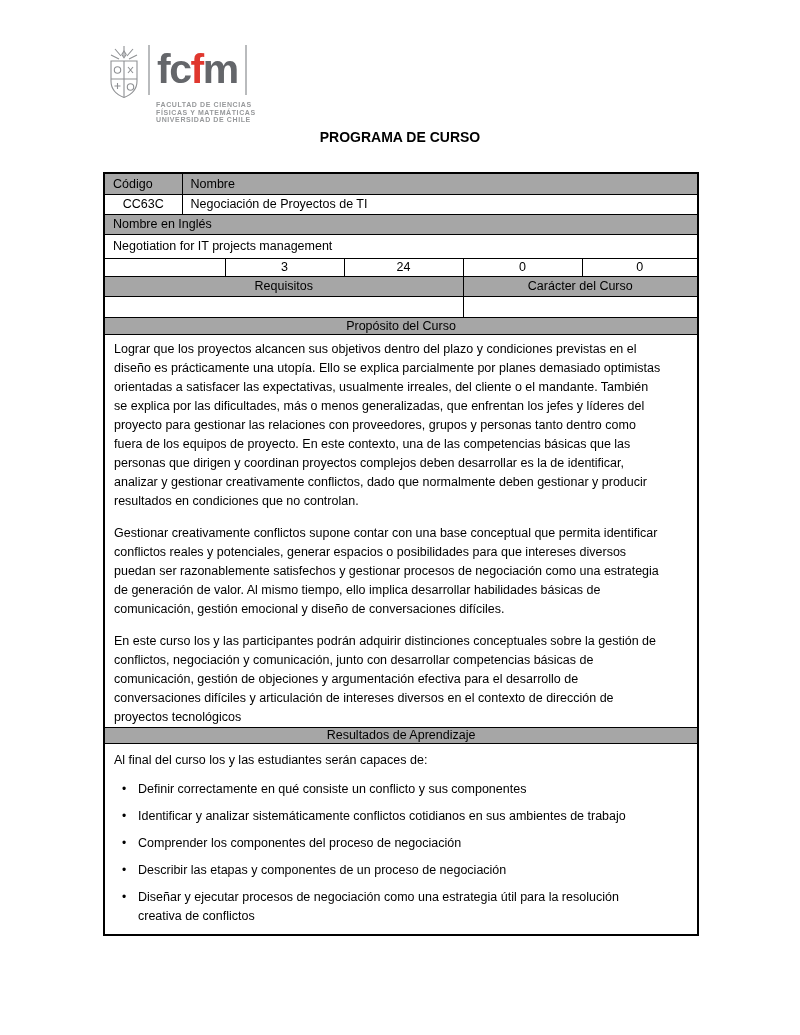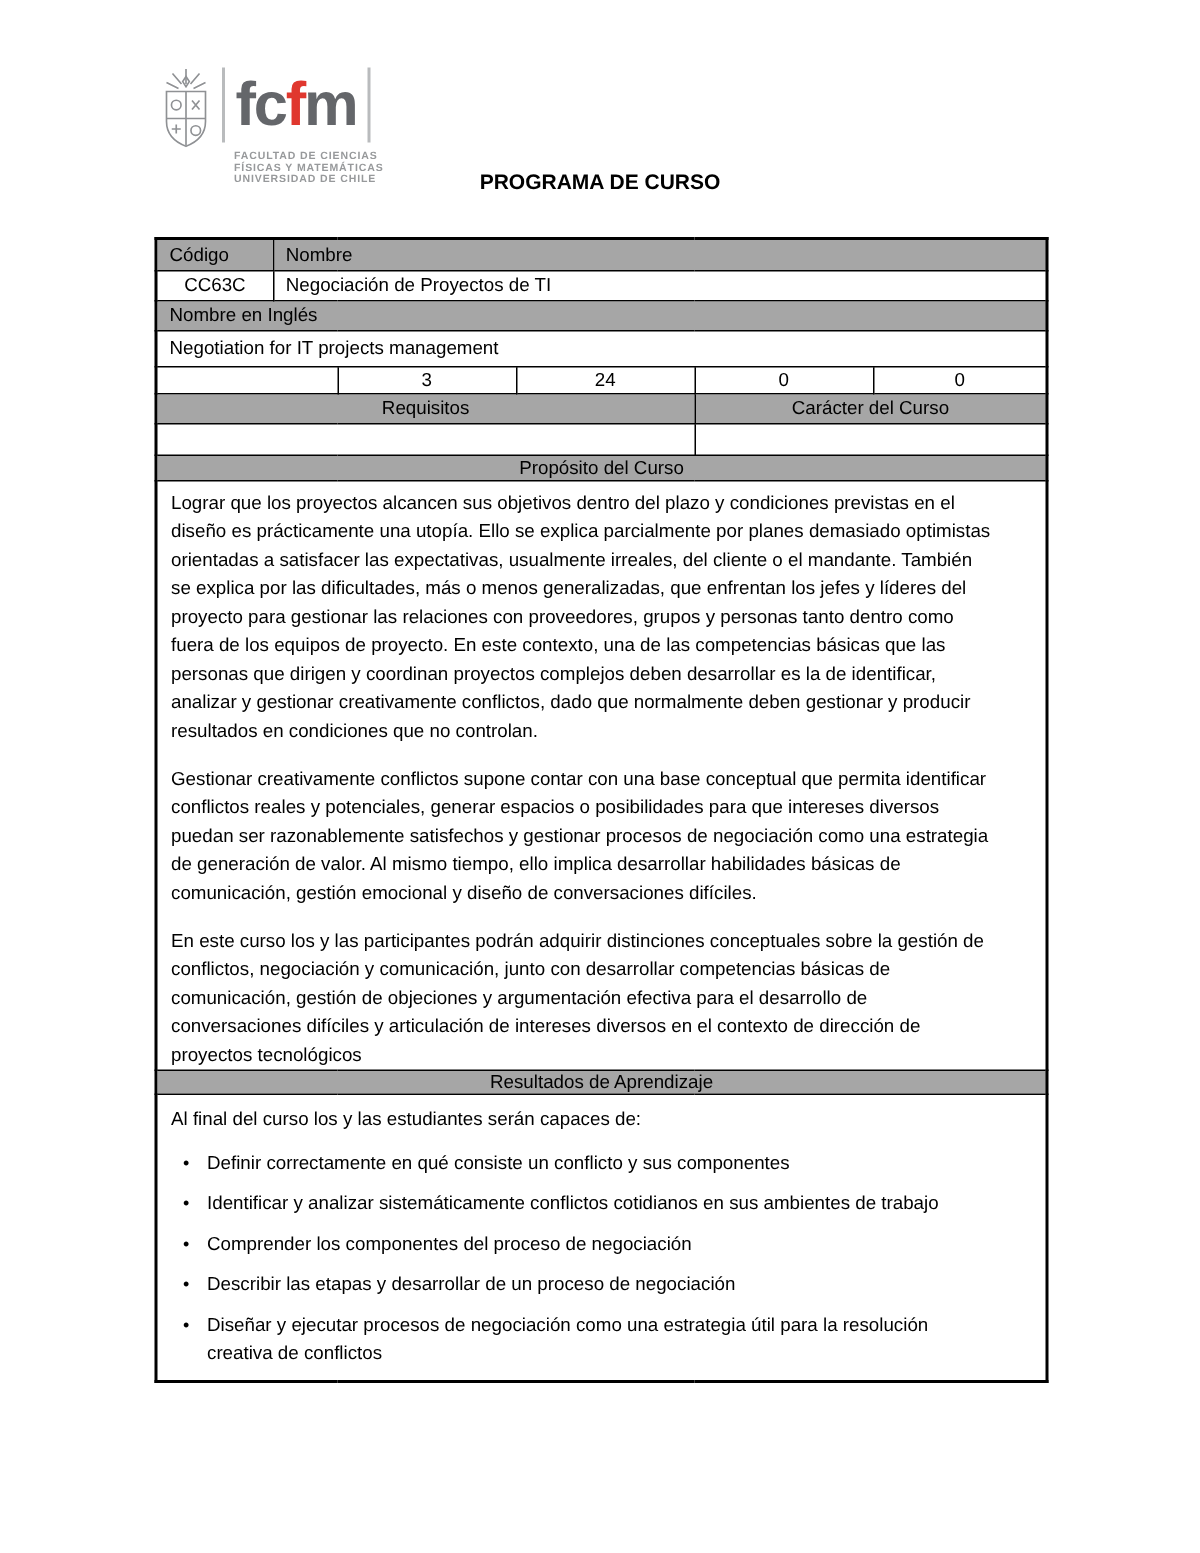--- a/index.html
+++ b/index.html
@@ -23,27 +23,27 @@
   }
   .wordmark .red { color:var(--logo-red, #e0372e); }
   .faculty { margin-top:6px; padding-left:8px; }
   .faculty div {
     font-size:7px; line-height:7.5px; letter-spacing:0.6px;
     color:#97999b; font-weight:700;
   }
 
   
   .page-title {
-    position:absolute; left:103px; top:113px; width:594px;
+    position:absolute; left:103px; top:129px; width:594px;
     text-align:center; font-size:14px; font-weight:700; color:#000;
   }
 
   
   table.course {
-    position:absolute; left:103px; top:158px; width:594px;
+    position:absolute; left:103px; top:172px; width:594px;
     border-collapse:collapse; table-layout:fixed;
     font-size:12.5px; color:#000;
   }
   table.course, table.course td { border:1px solid #000; }
   table.course { border:2px solid #000; }
   td { vertical-align:middle; overflow:hidden; }
   td.gray { background:var(--header-gray, #a6a6a6); }
   td.pad { padding-left:8px; }
   td.center { text-align:center; }
   td.top { vertical-align:top; }
@@ -175,21 +175,21 @@
               <li>
                 <span class="dot">•</span>
                 <div>Identificar y analizar sistemáticamente conflictos cotidianos en sus ambientes de trabajo</div>
               </li>
               <li>
                 <span class="dot">•</span>
                 <div>Comprender los componentes del proceso de negociación</div>
               </li>
               <li>
                 <span class="dot">•</span>
-                <div>Describir las etapas y desarrollar de un proceso de negociación</div>
+                <div>Describir las etapas y componentes de un proceso de negociación</div>
               </li>
               <li>
                 <span class="dot">•</span>
                 <div>Diseñar y ejecutar procesos de negociación como una estrategia útil para la resolución</div>
                 <div>creativa de conflictos</div>
               </li>
             </ul>
       </td>
     </tr>
   </tbody>

